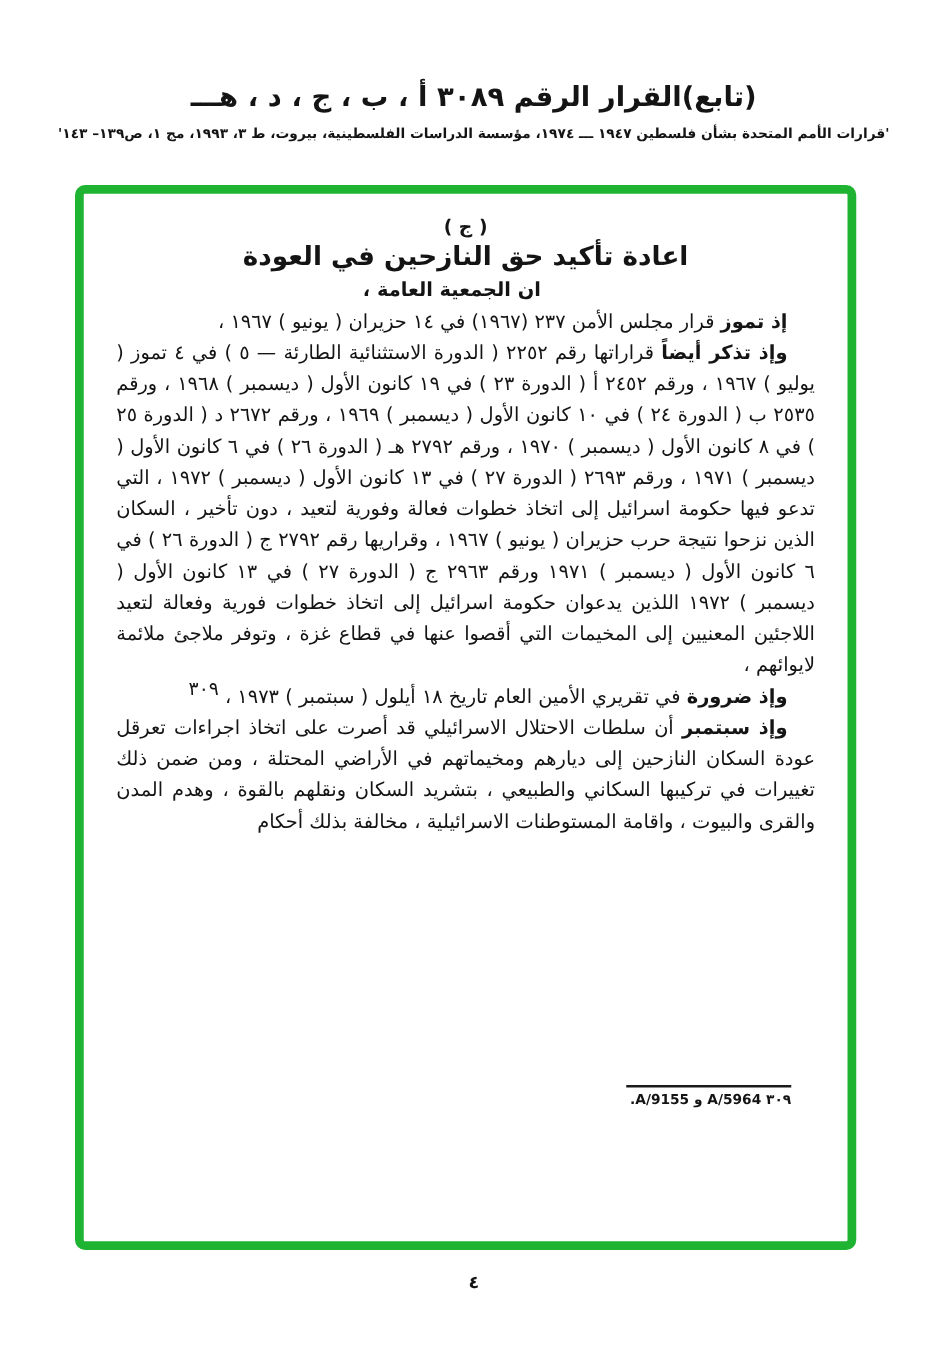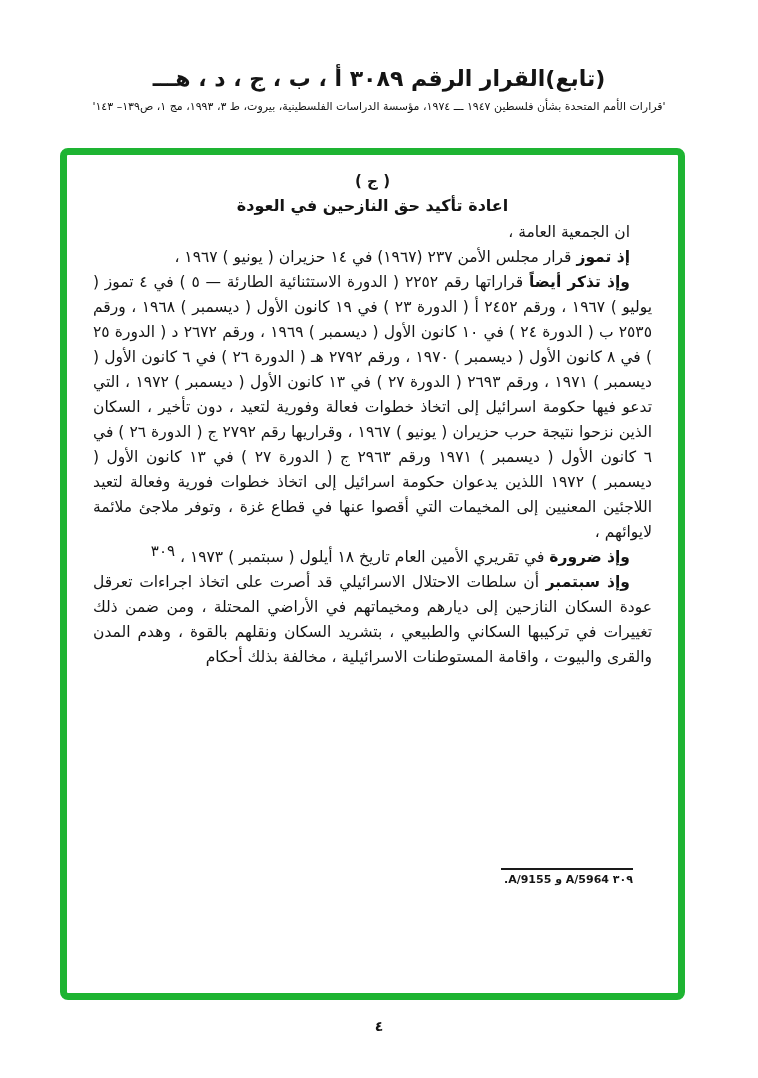--- a/index.html
+++ b/index.html
@@ -25,21 +25,21 @@
     text-align: center;
     direction: rtl;
   }
   .doc-title {
     font-size: 22px;
     font-weight: bold;
     letter-spacing: .2px;
   }
   .doc-source {
     font-size: 11px;
-    font-weight: normal;
+    font-weight: bold;
     margin-top: 9px;
     letter-spacing: .1px;
   }
 
   
   .frame {
     position: absolute;
     left: 60px;
     top: 148px;
     width: 625px;
@@ -62,26 +62,26 @@
   }
   .section-label {
     text-align: center;
     font-weight: bold;
     font-size: 15px;
     line-height: 24px;
   }
   .section-title {
     text-align: center;
     font-weight: bold;
-    font-size: 16px;
+    font-size: 21px;
     line-height: 25px;
   }
   .assembly-line {
-    font-weight: normal;
-    text-align: right;
+    font-weight: bold;
+    text-align: center;
     text-indent: 22px;
     line-height: 26px;
     margin: 1px 0 0 0;
   }
   p.para {
     margin: 0;
     text-indent: 22px;
   }
   p.para .lead {
     font-weight: bold;

